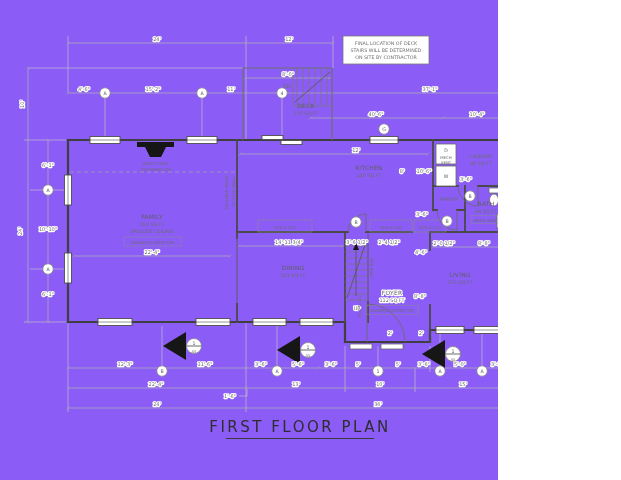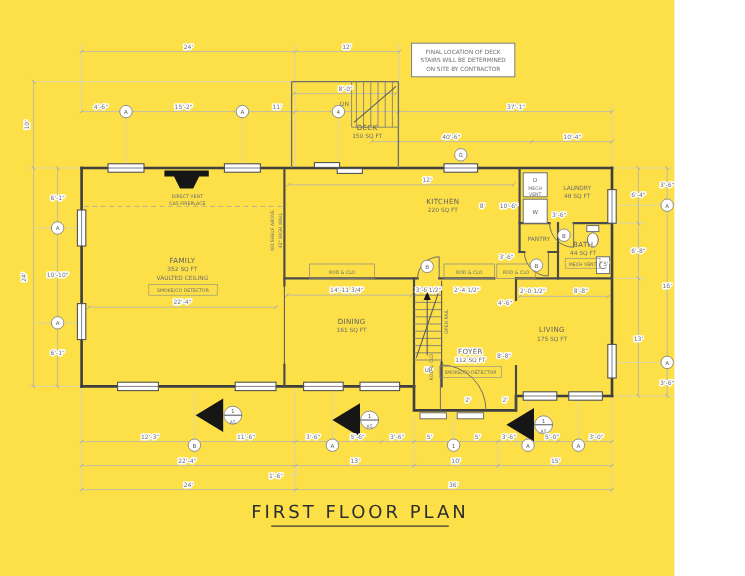--- a/index.html
+++ b/index.html
@@ -1,16 +1,16 @@
 <!DOCTYPE html>
 <html><head>
 <meta charset="utf-8">
 <style>
   html,body{margin:0;padding:0;background:#fff;}
-  .sheet{width:562px;height:480px;background:#fde047;position:relative;overflow:hidden;}
+  .sheet{width:498px;height:480px;background:#8b5cf6;position:relative;overflow:hidden;}
   svg{display:block;}
   svg text{font-family:"DejaVu Sans",sans-serif;fill:#6e6e6e;}
   .wall{stroke:#3f3f3f;stroke-width:2.2;fill:none;stroke-linecap:square;}
   .iwall{stroke:#4a4a4a;stroke-width:1.8;fill:none;stroke-linecap:square;}
   .thin{stroke:#5a5a5a;stroke-width:0.9;fill:none;}
   .deckline{stroke:#6e6e6e;stroke-width:1.1;fill:none;}
   .dim{stroke:#b5b5b5;stroke-width:0.7;fill:none;}
   .ext{stroke:#cfcfcf;stroke-width:0.6;fill:none;}
   .dash{stroke:#a8a8a8;stroke-width:0.7;fill:none;stroke-dasharray:4 3;}
   .tread{stroke:#7a7a7a;stroke-width:0.7;fill:none;}

